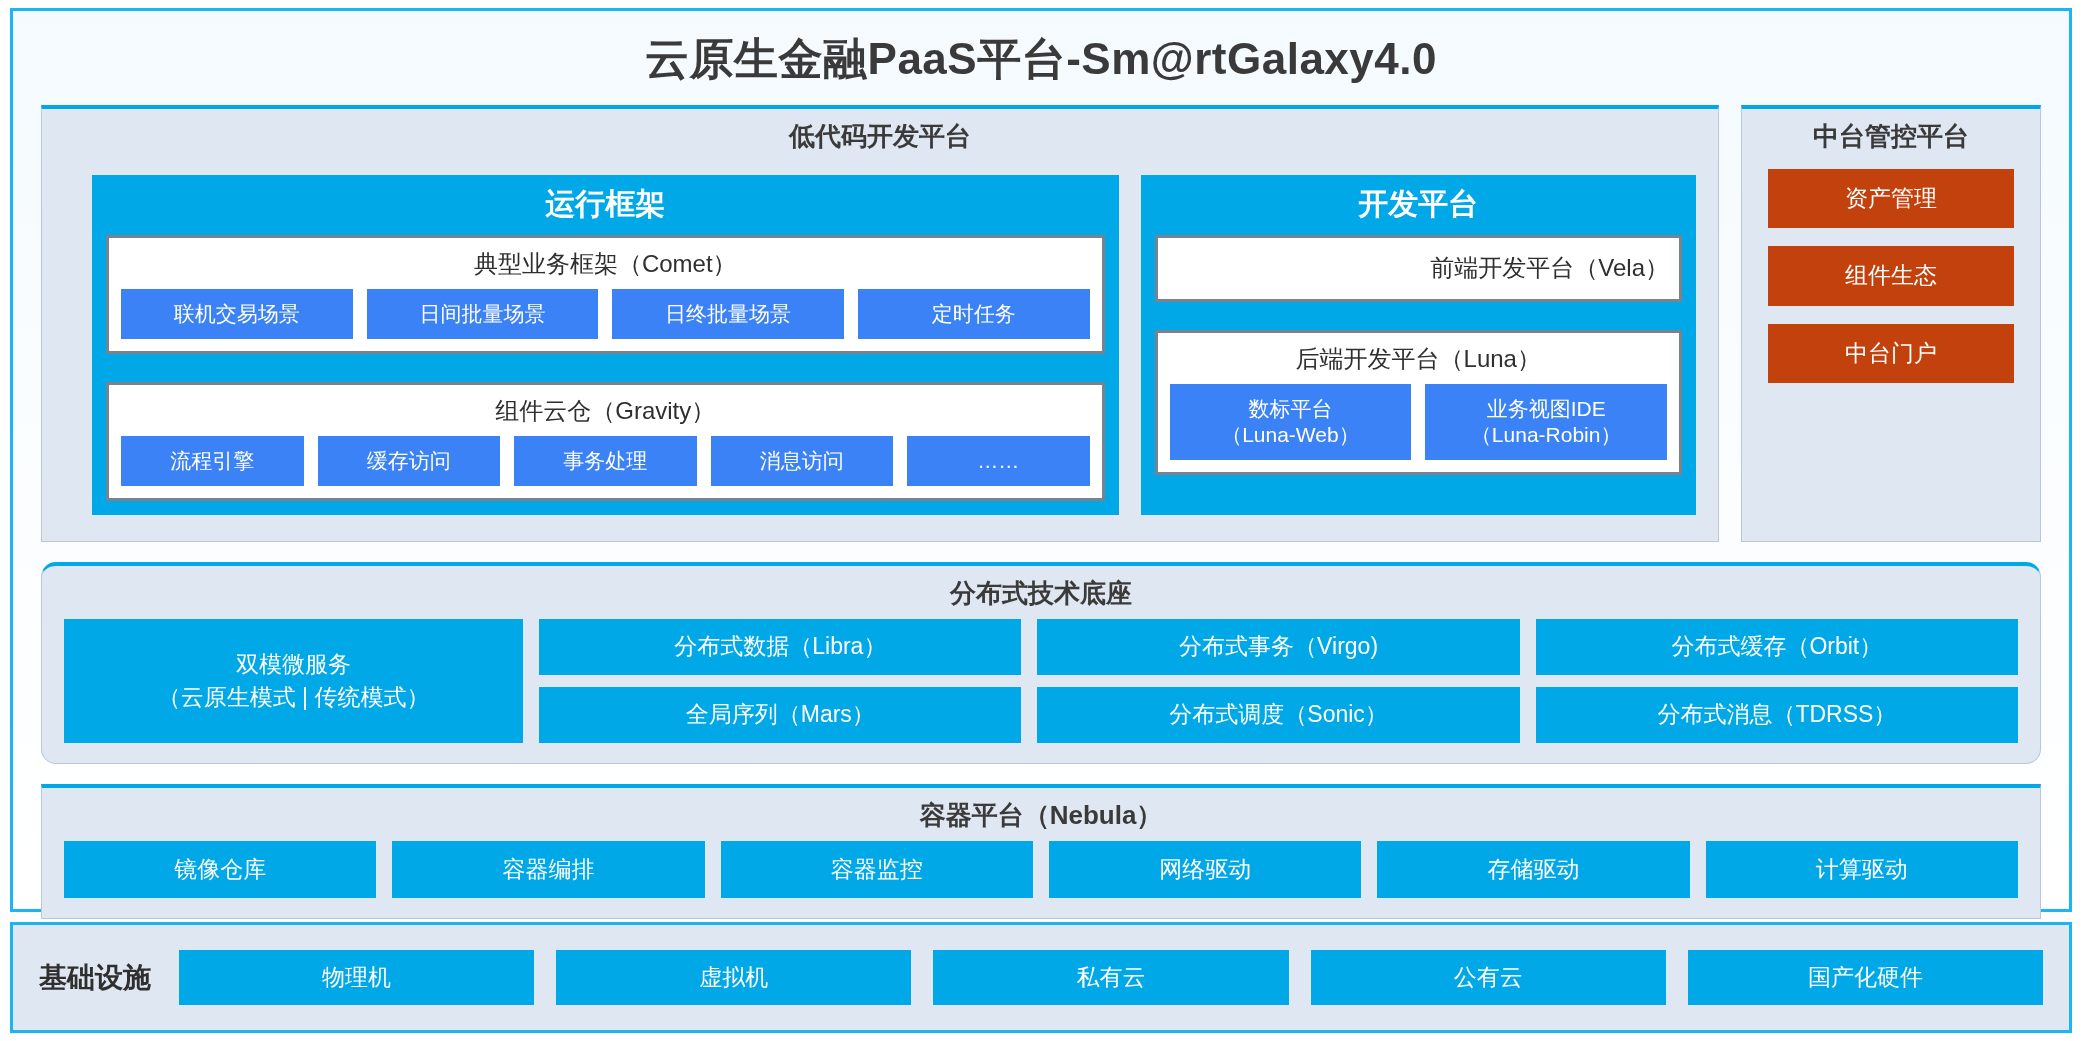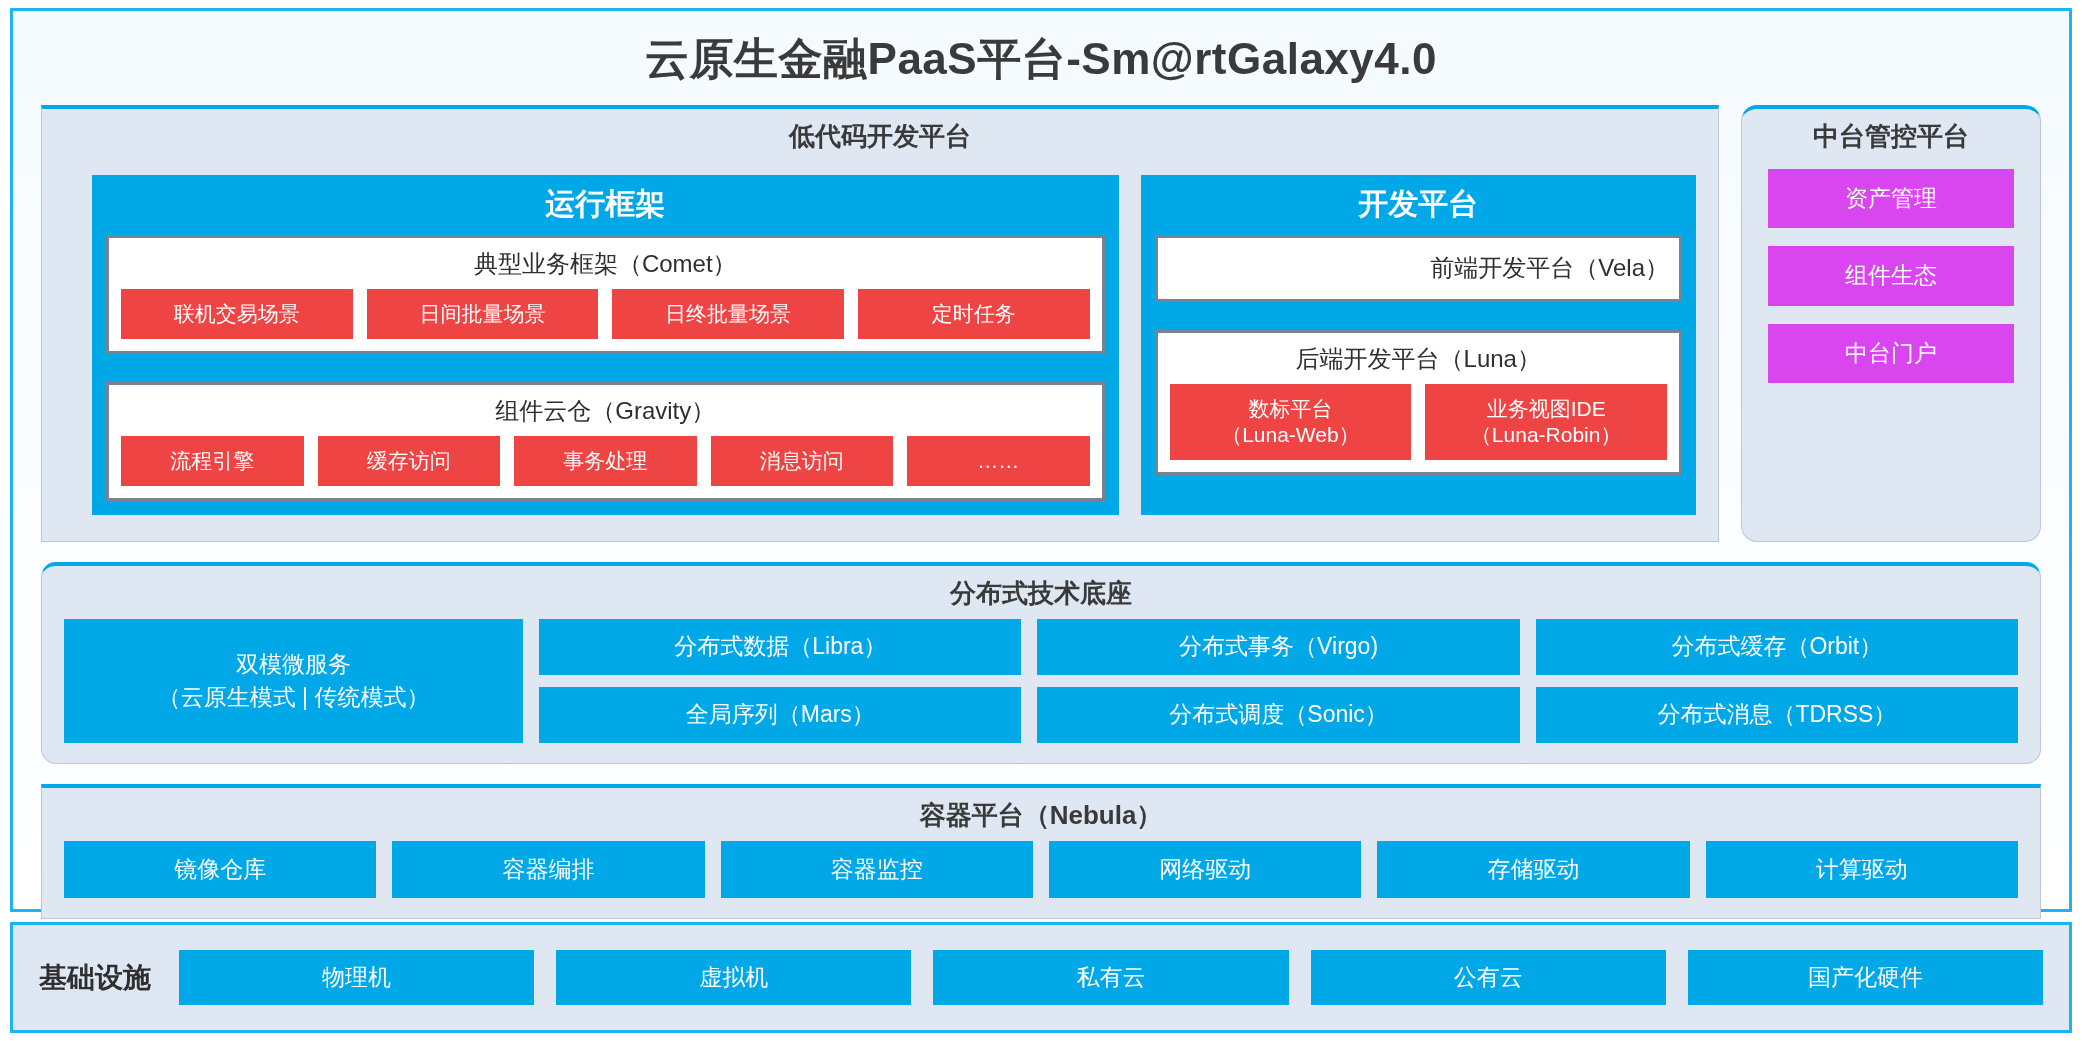--- a/index.html
+++ b/index.html
@@ -116,21 +116,21 @@
     font-size: 24px;
     color: #2F2F2F;
     padding: 2px 0 10px 0;
     line-height: 1.2;
   }
   .chip-row {
     display: flex;
     gap: 14px;
   }
   .chip {
-    background: #ef4444;
+    background: #3b82f6;
     color: #ffffff;
     font-size: 21px;
     text-align: center;
     padding: 12px 6px;
     flex: 1 1 0;
     line-height: 1.25;
     white-space: nowrap;
   }
   .chip.two-line { line-height: 1.25; white-space: normal; }
   .chip .sub { display: block; font-size: 21px; }
@@ -145,32 +145,31 @@
     padding: 16px 10px;
     line-height: 1.2;
   }
 
   
   .midplat-panel {
     flex: 0 0 300px;
     display: flex;
     flex-direction: column;
     padding: 0 26px 22px 26px;
-    border-radius: 16px;
   }
   .midplat-list {
     display: flex;
     flex-direction: column;
     gap: 18px;
     flex: 1 1 auto;
     justify-content: flex-start;
     padding-top: 6px;
   }
   .midplat-item {
-    background: #d946ef;
+    background: #c2410c;
     color: #ffffff;
     font-size: 23px;
     text-align: center;
     padding: 16px 4px;
     line-height: 1.2;
   }
 
   
   .dist-panel {
     margin-top: 20px;

